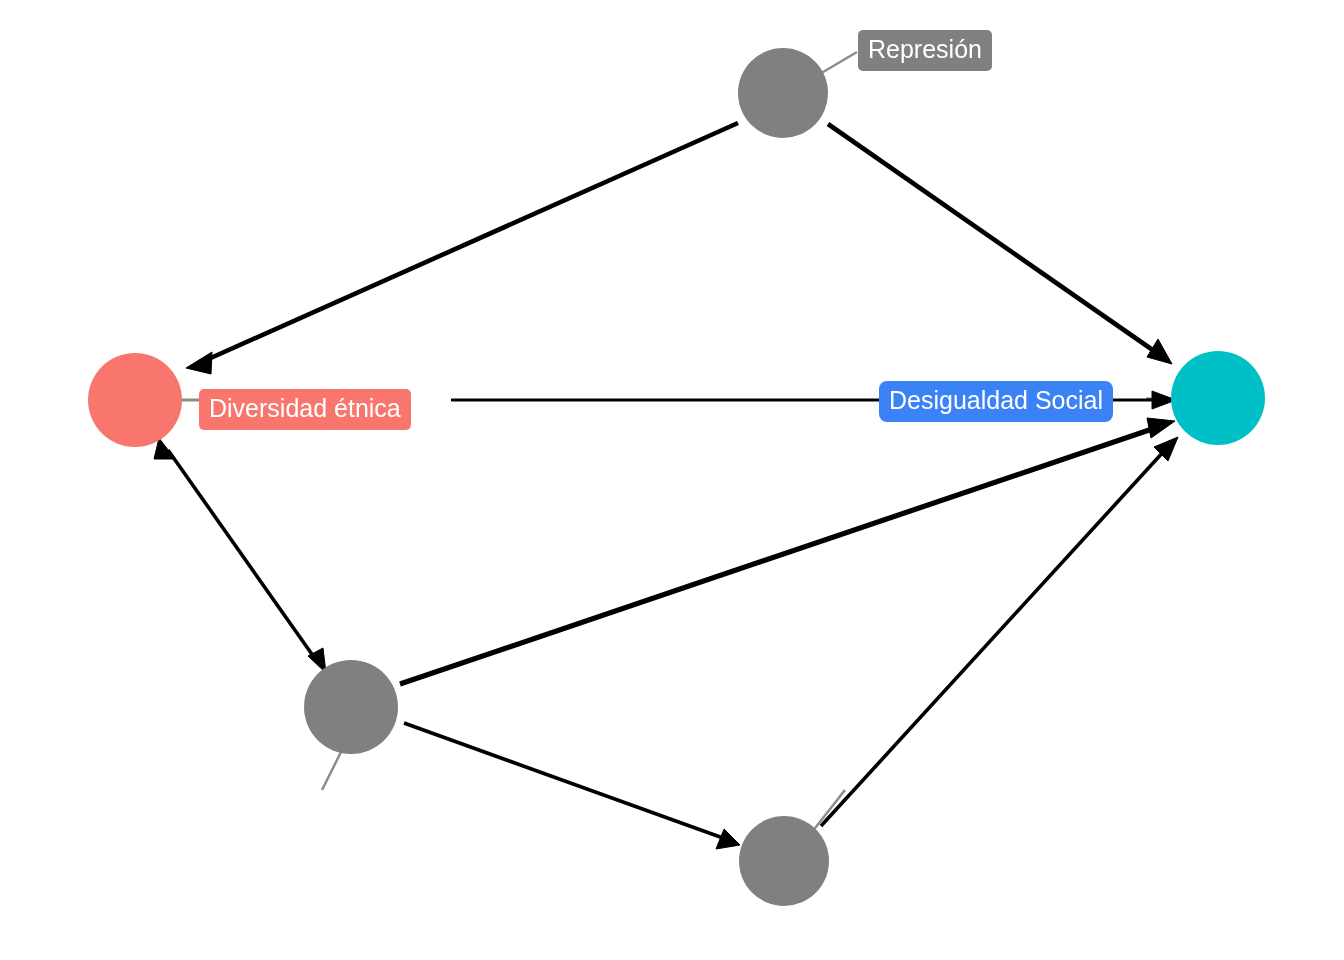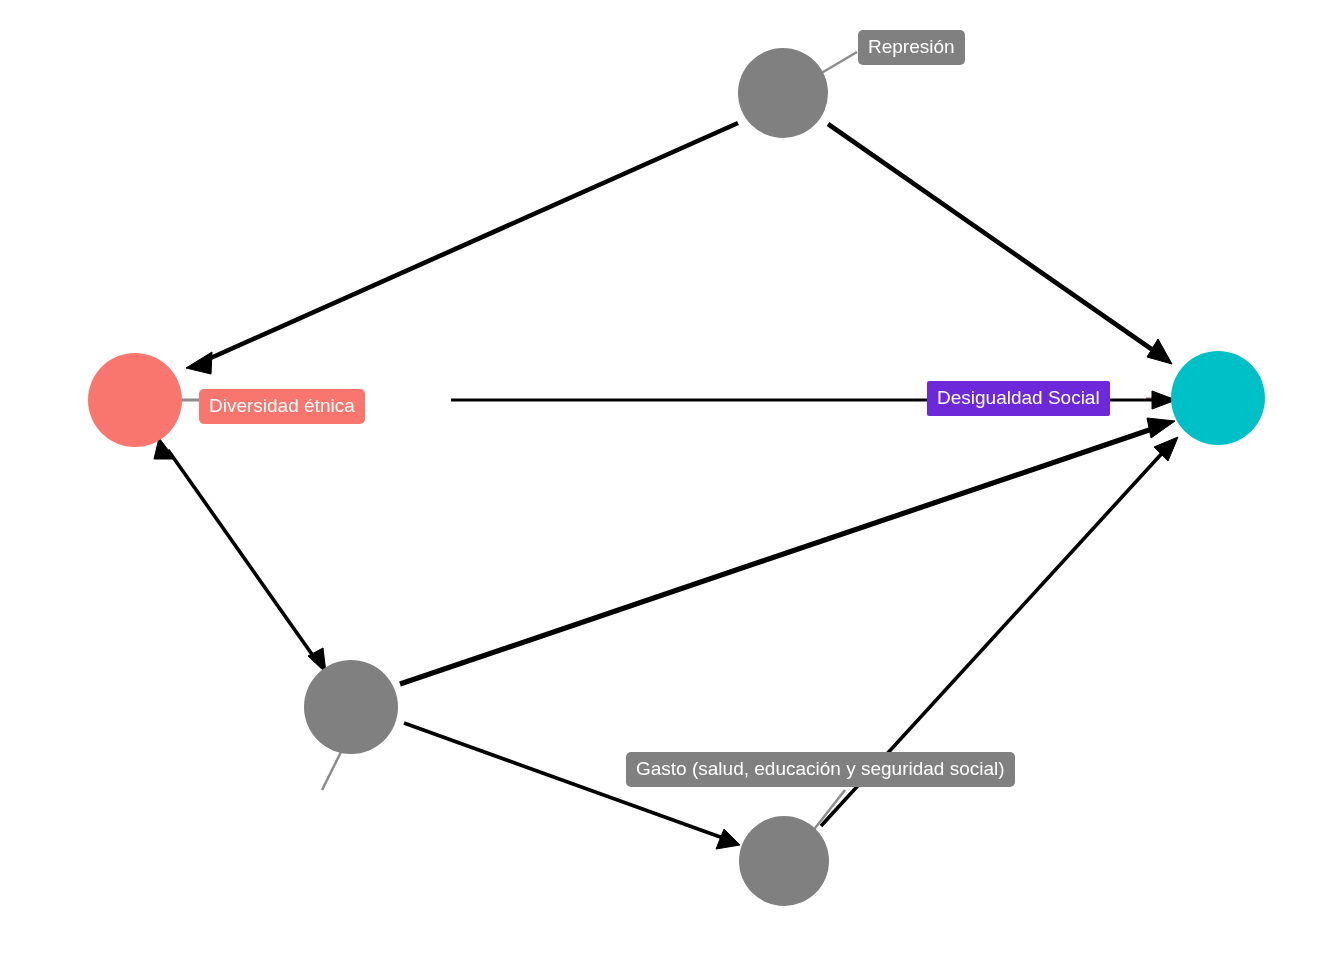--- a/index.html
+++ b/index.html
@@ -20,30 +20,30 @@
   #graph-svg {
     position: absolute;
     left: 0;
     top: 0;
     width: 1344px;
     height: 960px;
   }
   .node-label {
     position: absolute;
     color: #ffffff;
-    font-size: 19px;
+    font-size: 25px;
     line-height: 1;
     padding: 7px 10px 9px 10px;
     white-space: nowrap;
     letter-spacing: 0px;
     box-sizing: border-box;
   }
   .label-gray   { background: #808080; border-radius: 5px; }
   .label-salmon { background: #F8766D; border-radius: 5px; }
-  .label-teal   { background: #6d28d9; border-radius: 2px; margin-left: 48px; }
+  .label-teal   { background: #3b82f6; border-radius: 8px; }
 </style>
 </head>
 <body>
 
 <div id="graph-canvas">
 
   <svg id="graph-svg" viewBox="0 0 1344 960" xmlns="http://www.w3.org/2000/svg">
 
     <g>
       <line x1="818" y1="75" x2="857" y2="52" stroke="#8C8C8C" stroke-width="2.5"></line>
@@ -101,15 +101,14 @@
     </g>
   </svg>
 
   <div class="node-label label-gray" style="left:858px; top:30px;">Represión</div>
 
   <div class="node-label label-salmon" style="left:199px; top:389px;">Diversidad étnica</div>
 
   <div class="node-label label-teal" style="left:879px; top:381px;">Desigualdad Social</div>
 
 
-  <div class="node-label label-gray" style="left:626px; top:752px;">Gasto (salud, educación y seguridad social)</div>
 
 </div>
 
 </body></html>

